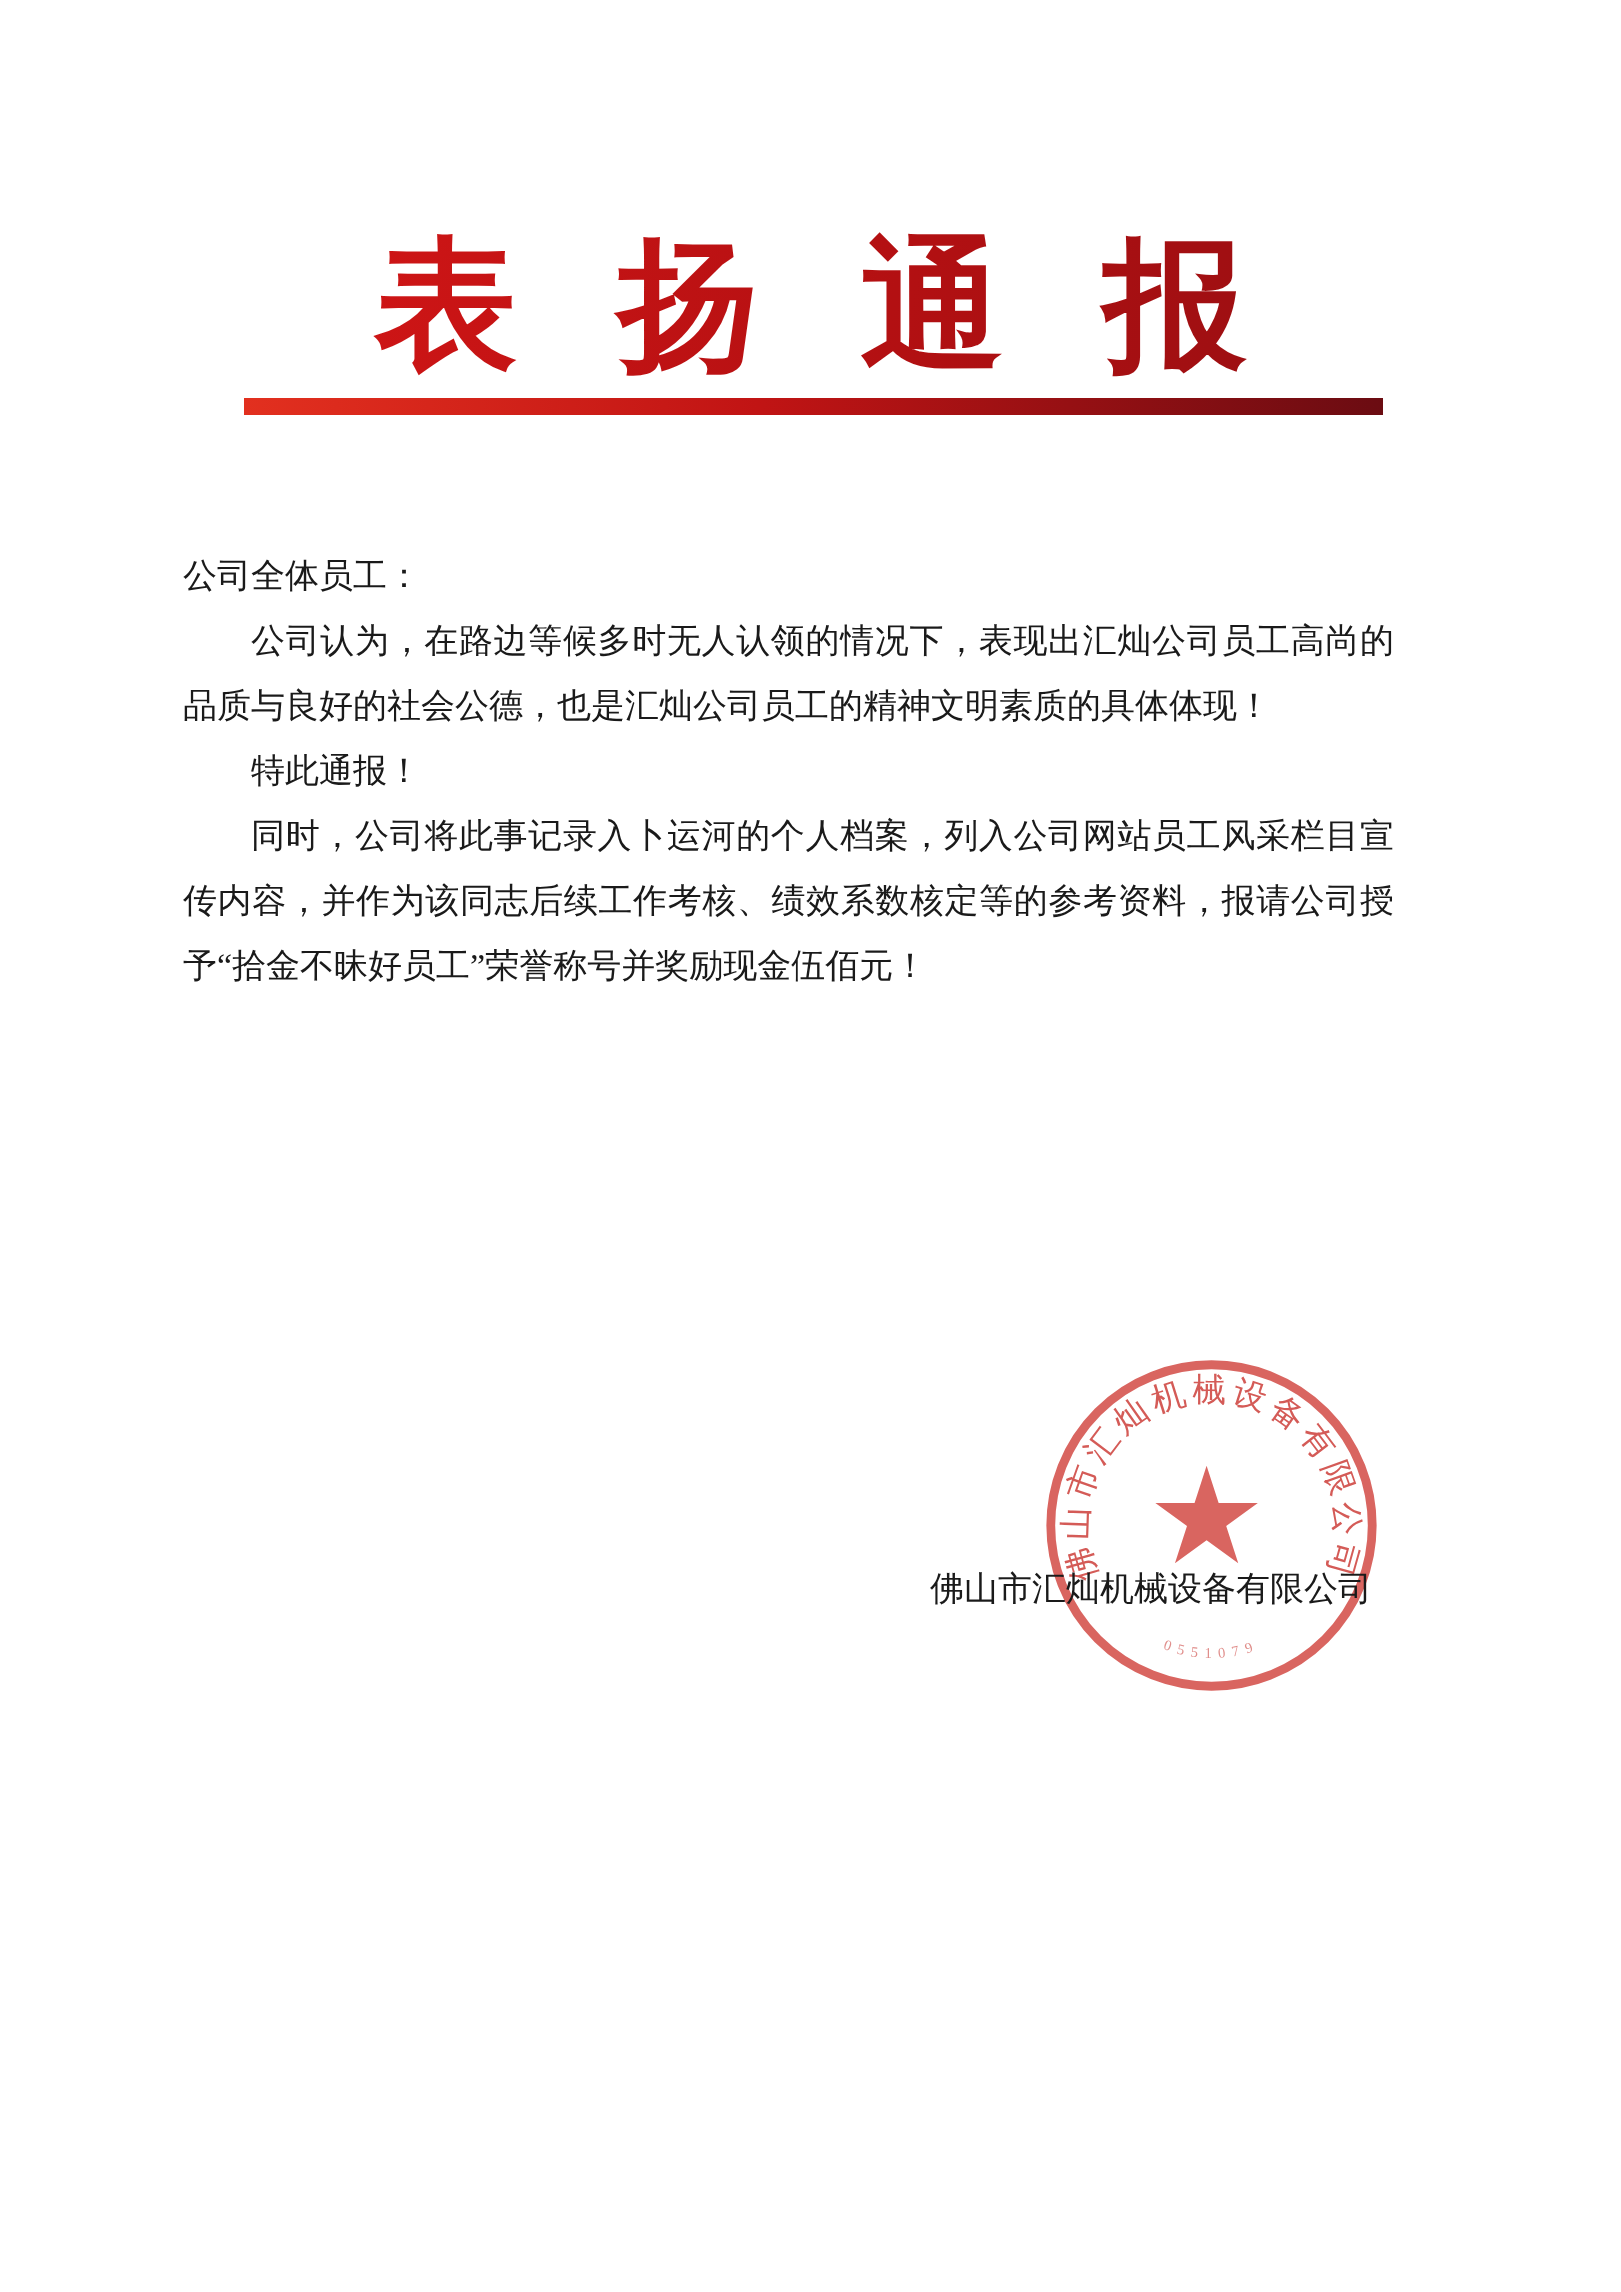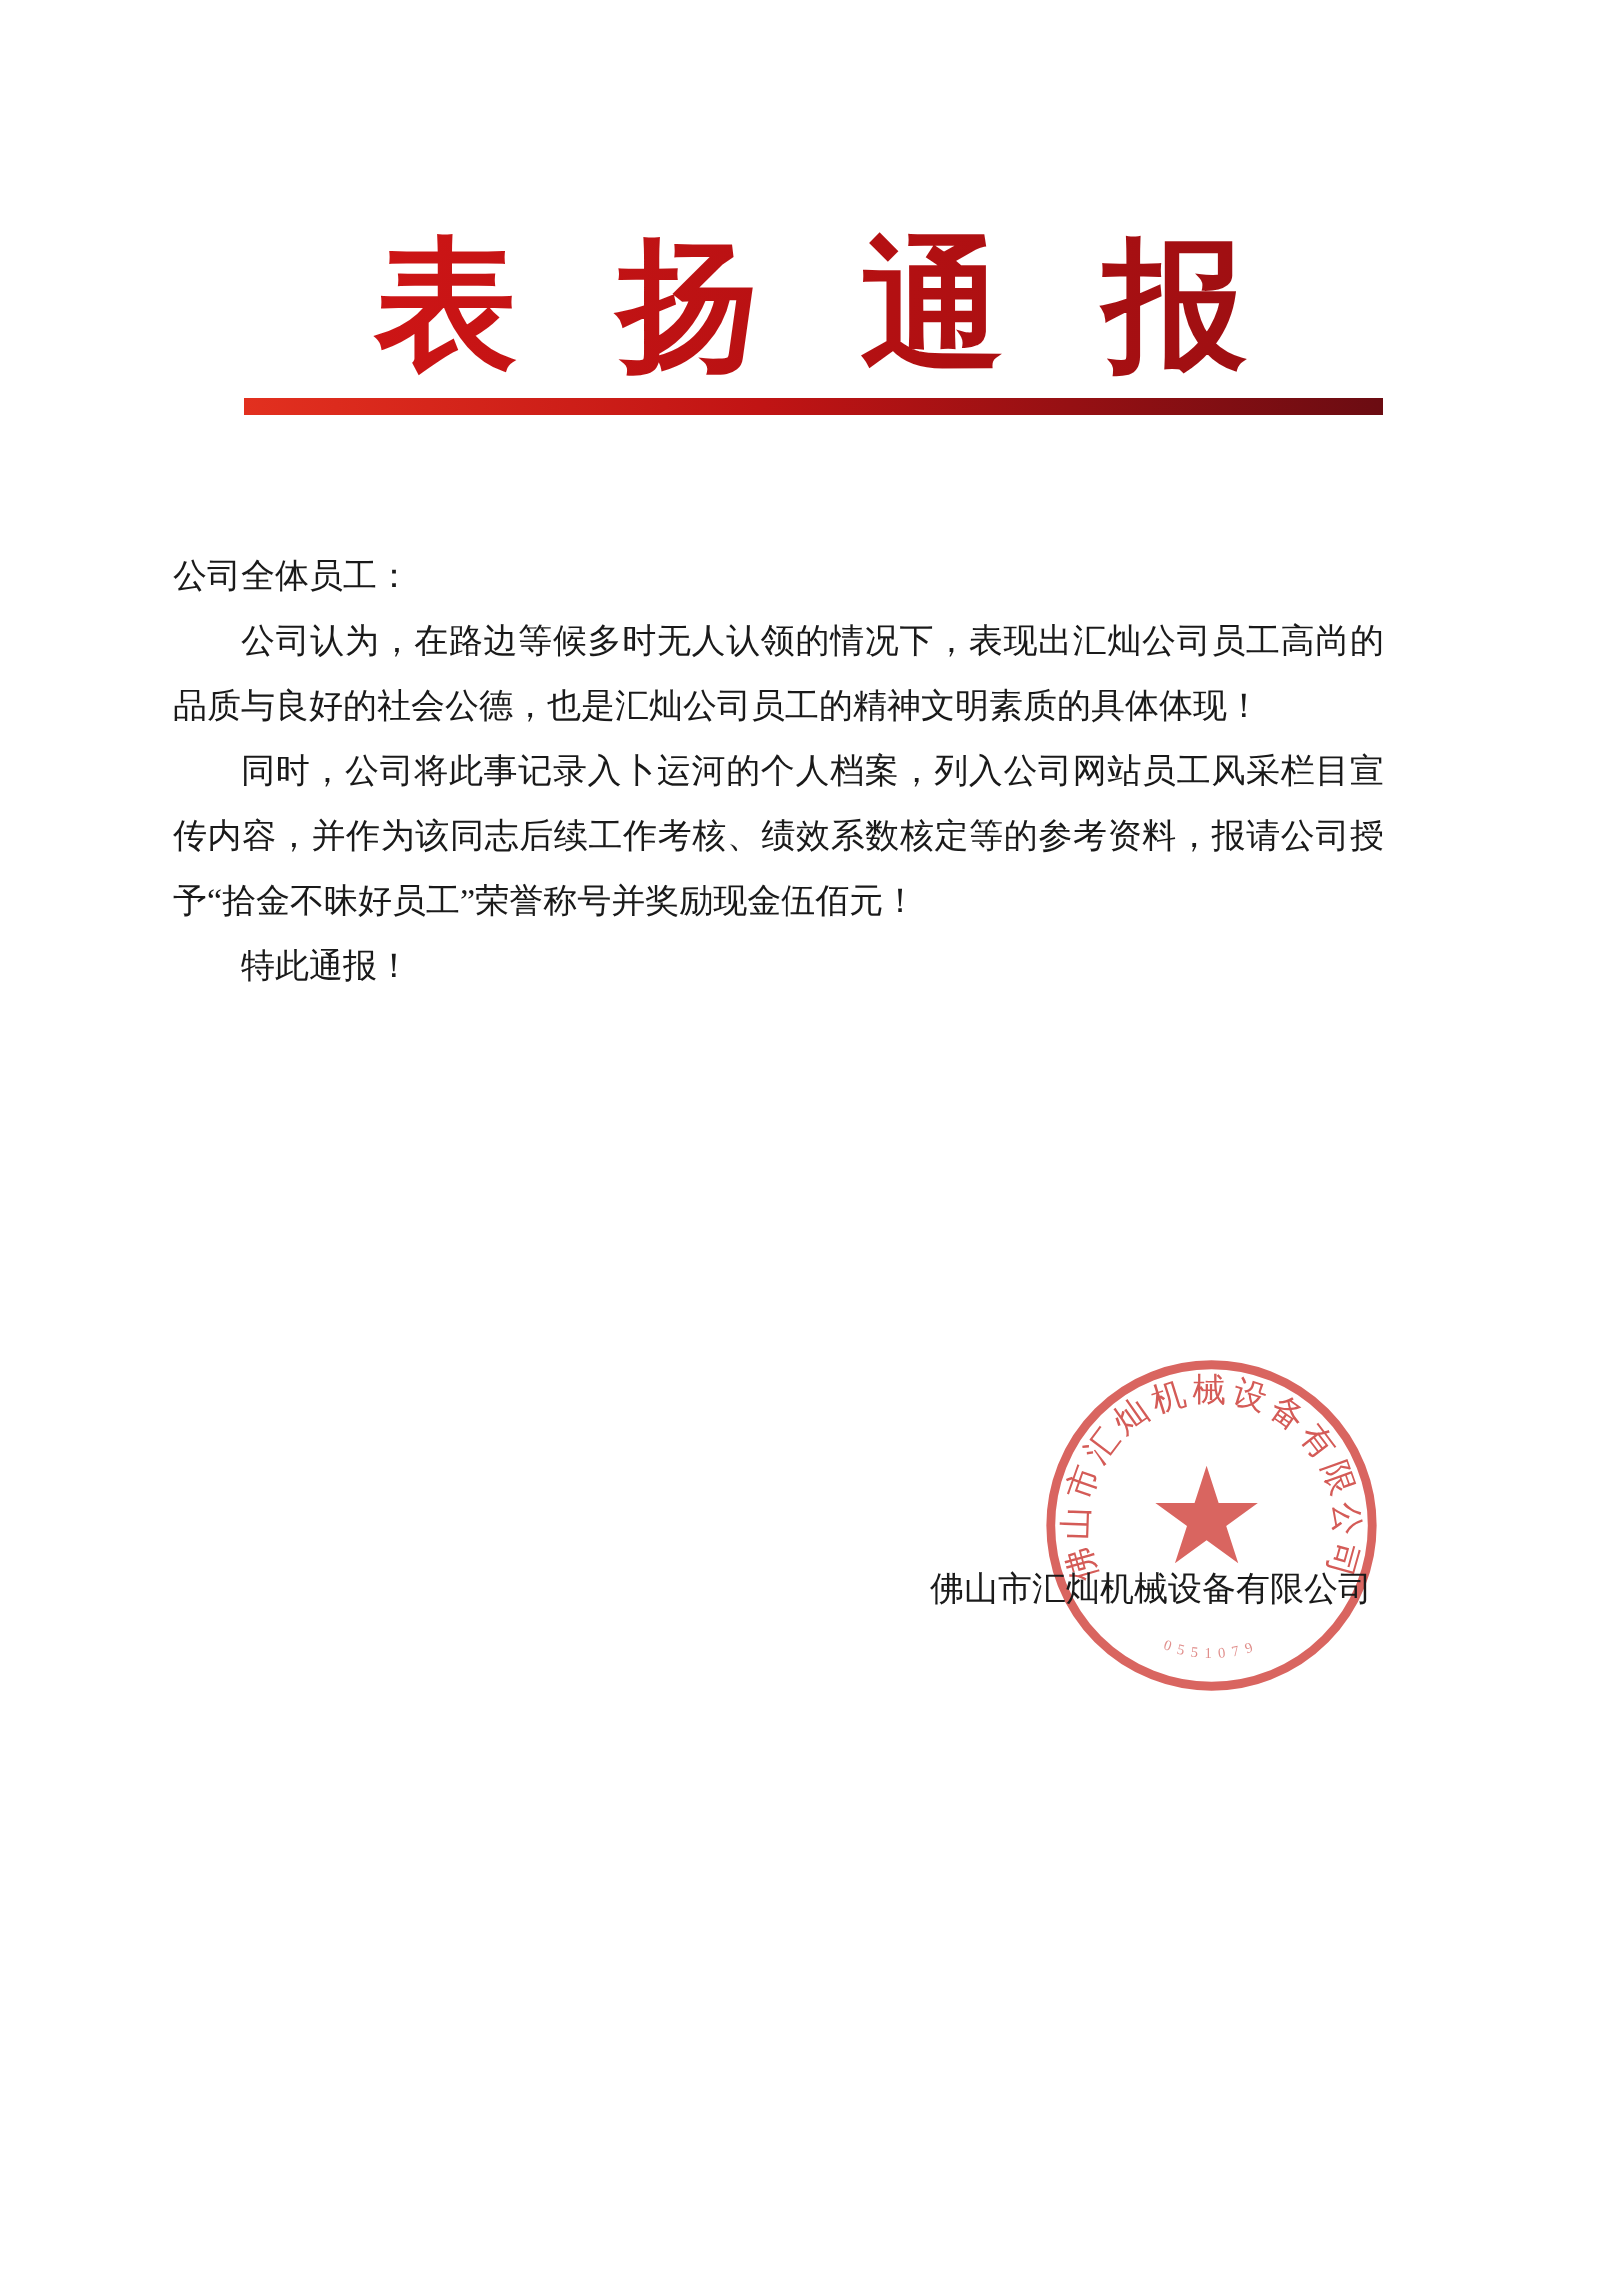--- a/index.html
+++ b/index.html
@@ -39,21 +39,21 @@
     left: 244px;
     width: 1139px;
     height: 16.7px;
     background: linear-gradient(90deg, #e2301f 0%, #c11414 45%, #6b0c12 100%);
   }
 
   
   .body-block {
     position: absolute;
     top: 543px;
-    left: 173px;
+    left: 183px;
     width: 1211px;
     font-size: 34px;
     line-height: 65px;
     text-align: justify;
     letter-spacing: 0;
   }
   .salutation { text-indent: 0; }
   .body-para { text-indent: 2em; }
 
   
@@ -90,22 +90,22 @@
     <span>表</span>
     <span>扬</span>
     <span>通</span>
     <span>报</span>
   </div>
   <div class="title-rule"></div>
 
   <div class="body-block">
     <p class="salutation">公司全体员工：</p>
     <p class="body-para">公司认为，在路边等候多时无人认领的情况下，表现出汇灿公司员工高尚的品质与良好的社会公德，也是汇灿公司员工的精神文明素质的具体体现！</p>
+    <p class="body-para">特此通报！</p>
     <p class="body-para">同时，公司将此事记录入卜运河的个人档案，列入公司网站员工风采栏目宣传内容，并作为该同志后续工作考核、绩效系数核定等的参考资料，报请公司授予“拾金不昧好员工”荣誉称号并奖励现金伍佰元！</p>
-    <p class="body-para">特此通报！</p>
   </div>
 
   <svg class="seal" viewBox="0 0 350 350" xmlns="http://www.w3.org/2000/svg">
     <defs>
       <path id="seal-text-arc" d="M 65 238.5 A 127 127 0 1 1 285 238.5" fill="none"></path>
       <path id="seal-num-arc" d="M 58 242.5 A 135 135 0 0 0 292 242.5" fill="none"></path>
     </defs>
     <circle cx="175" cy="175" r="164" fill="none" stroke="#d4504b" stroke-width="9"></circle>
     <polygon points="170,114 182.3,152 222.3,152 190,175.5 202.3,213.5 170,190 137.7,213.5 150,175.5 117.7,152 157.7,152" fill="#d4504b"></polygon>
     <text font-size="34" letter-spacing="5" fill="#cf4540">

